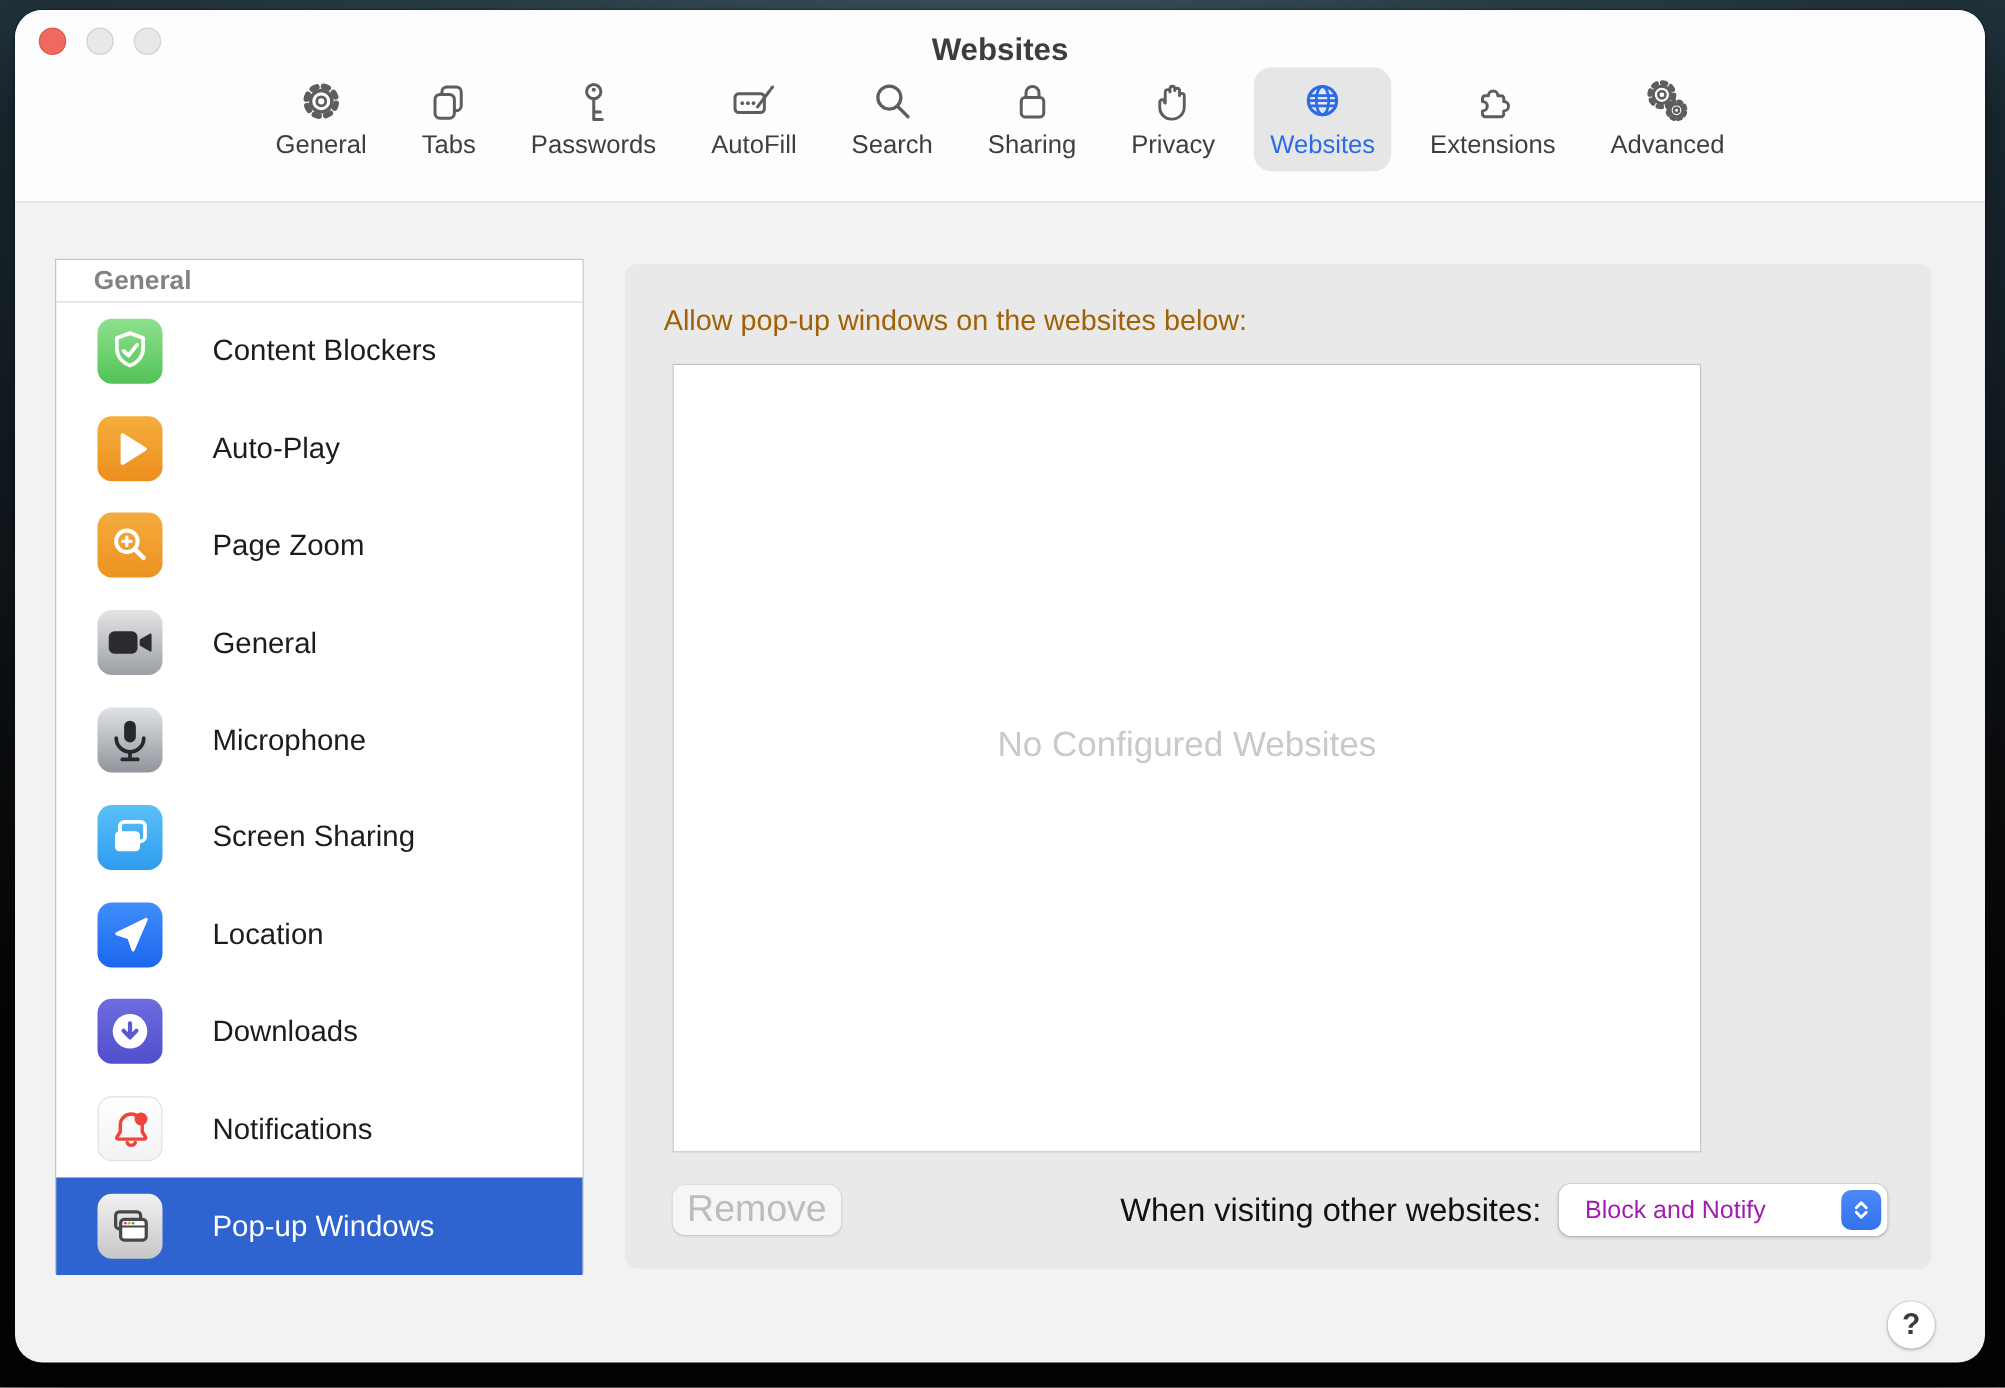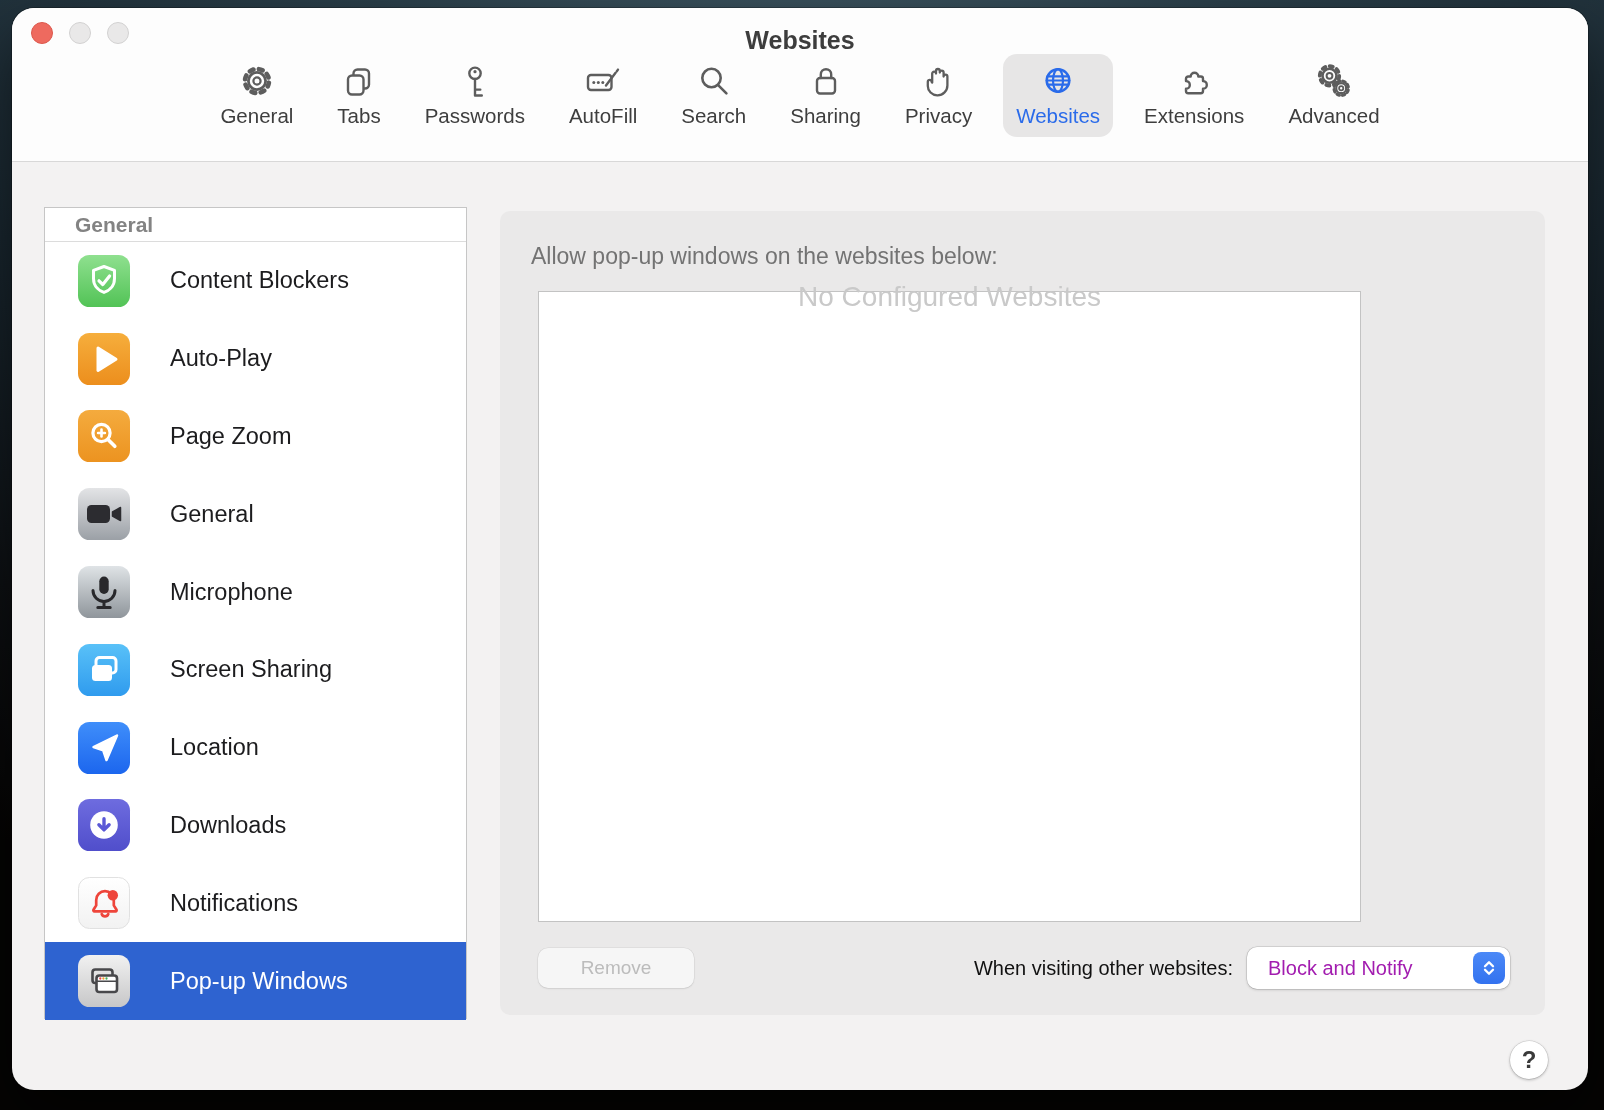--- a/index.html
+++ b/index.html
@@ -27,29 +27,29 @@
   .sb-header{height:33px;border-bottom:1px solid #dcdcdc;display:flex;align-items:center;padding-left:30px;
     font-weight:bold;font-size:21px;color:#838383;}
   .sb-row{height:77.8px;display:flex;align-items:center;padding-left:33px;}
   .sb-row.selected{background:#2e63d0;align-items:center;}
   .sb-icon{width:52px;height:52px;border-radius:11.5px;flex:none;box-sizing:border-box;overflow:hidden;}
   .sb-icon svg{display:block;}
   .sb-label{margin-left:40px;font-size:23.5px;color:#1c1c1e;}
   .sb-row.selected .sb-label{color:#ffffff;}
   
   .panel{position:absolute;left:488px;top:203px;width:1045px;height:804px;background:#eae9e9;border-radius:10px;}
-  .panel-heading{position:absolute;left:31px;top:32px;font-size:23px;line-height:26px;color:#737373;text-align:center;}
+  .panel-heading{position:absolute;left:31px;top:32px;font-size:23px;line-height:26px;color:#a16207;text-align:center;}
   .listbox{position:absolute;left:38px;top:80px;width:823px;height:631px;background:#ffffff;
-    border:1px solid #c3c3c3;box-sizing:border-box;display:flex;justify-content:center;}
+    border:1px solid #c3c3c3;box-sizing:border-box;display:flex;align-items:center;justify-content:center;}
   .placeholder{font-size:28px;color:#c9c9c9;transform:translateY(-11px);}
-  .remove-btn{position:absolute;left:38px;top:737px;width:156px;height:40px;border-radius:10px;background:#f6f6f6;
-    border:none;font-family:inherit;font-size:19px;color:#bcbcbc;
+  .remove-btn{position:absolute;left:38px;top:737px;width:135px;height:40px;border-radius:10px;background:#f6f6f6;
+    border:none;font-family:inherit;font-size:30px;color:#bcbcbc;
     box-shadow:0 0 0 0.5px rgba(0,0,0,.08),0 1px 2px rgba(0,0,0,.08);}
   .bottom-label{position:absolute;right:312px;top:736px;height:42px;display:flex;align-items:center;
-    font-size:20px;font-weight:500;color:#111111;}
+    font-size:26px;font-weight:500;color:#111111;}
   .popup-btn{position:absolute;left:747px;top:736px;width:263px;height:42px;border-radius:10px;background:#ffffff;
     box-shadow:0 0 0 0.5px rgba(0,0,0,.18),0 1px 3px rgba(0,0,0,.16);display:flex;align-items:center;}
   .popup-value{margin-left:21px;font-size:20px;color:#a21caf;white-space:nowrap;}
   .popup-stepper{position:absolute;right:5px;top:5px;width:32px;height:32px;border-radius:8px;
     background:linear-gradient(180deg,#4b89f7,#3372ef);display:flex;align-items:center;justify-content:center;}
   .help-btn{position:absolute;left:1498px;top:1033px;width:38px;height:38px;border-radius:50%;background:#ffffff;
     box-shadow:0 0 0 0.5px rgba(0,0,0,.14),0 1px 3px rgba(0,0,0,.28);
     display:flex;align-items:center;justify-content:center;font-size:24px;font-weight:bold;color:#3a3a3a;}
 </style>
 </head>

